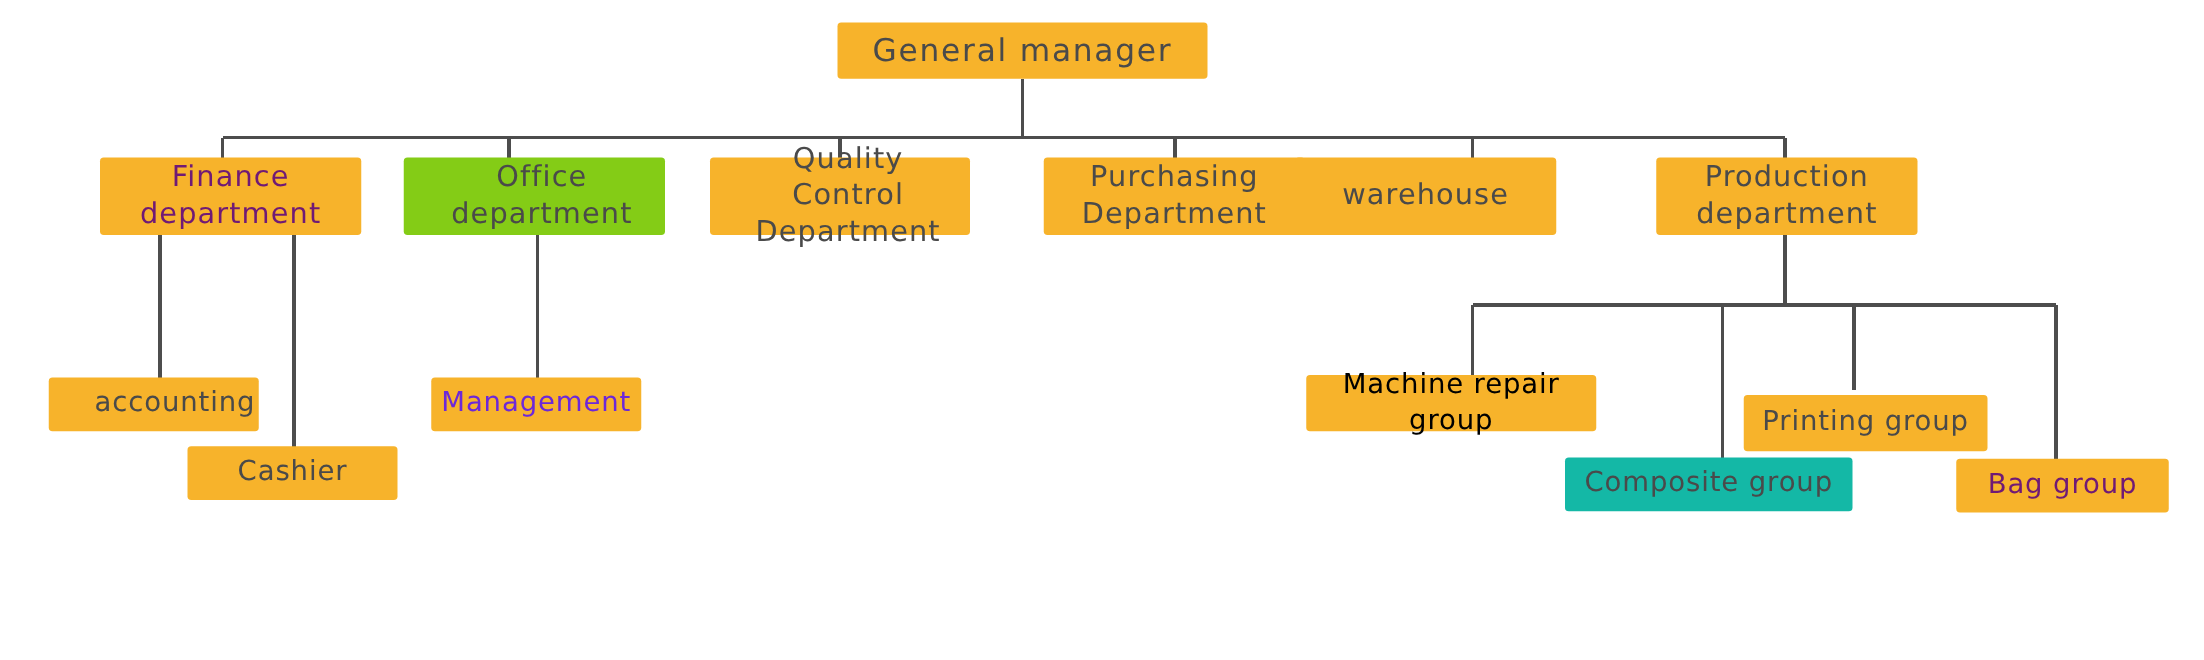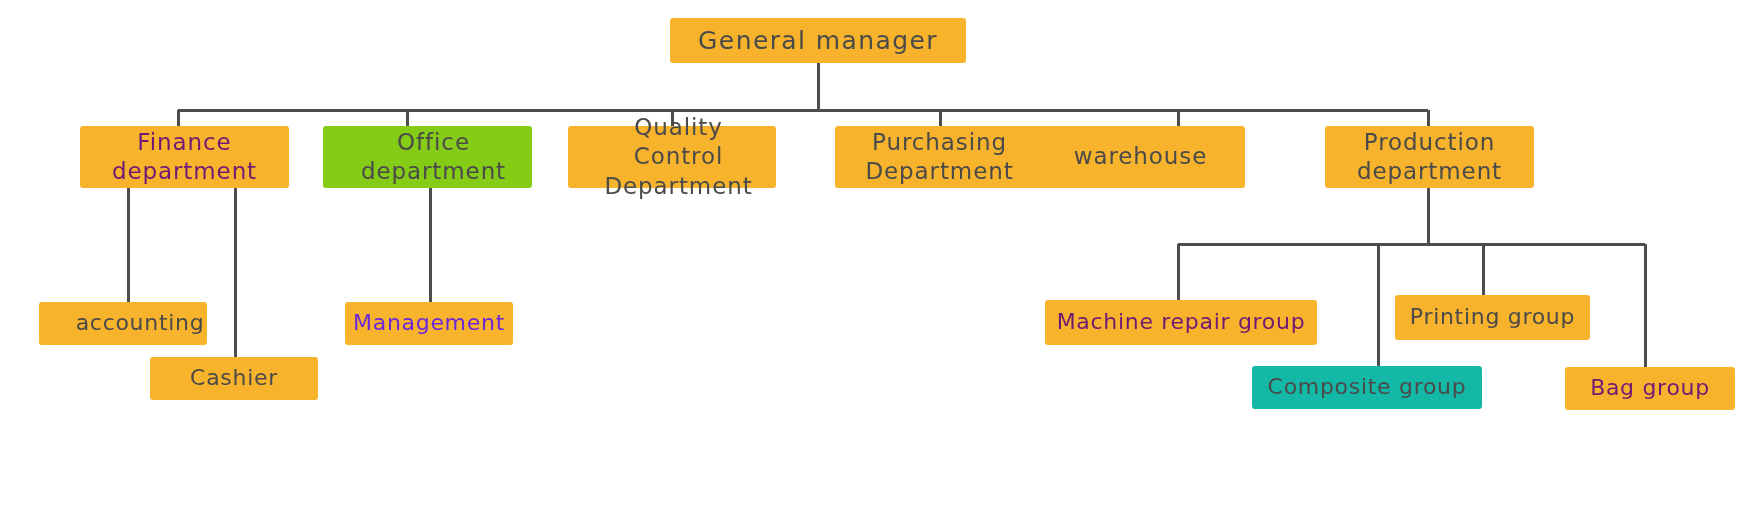--- a/index.html
+++ b/index.html
@@ -79,18 +79,18 @@
       <div class="node lvl1" style="left: 568px; top: 126px; width: 208px; height: 62px; background: rgb(247, 179, 43); color: rgb(74, 74, 74); padding-left: 23px;"><span>Quality Control
 Department</span></div>
       <div class="node lvl1" style="left: 835px; top: 126px; width: 209px; height: 62px; background: rgb(247, 179, 43); color: rgb(74, 74, 74);"><span>Purchasing
 Department</span></div>
       <div class="node lvl1" style="left: 1036px; top: 126px; width: 209px; height: 62px; background: rgb(247, 179, 43); color: rgb(74, 74, 74);"><span>warehouse</span></div>
       <div class="node lvl1" style="left: 1325px; top: 126px; width: 209px; height: 62px; background: rgb(247, 179, 43); color: rgb(74, 74, 74);"><span>Production
 department</span></div>
       <div class="node lvl2" style="left: 39px; top: 302px; width: 168px; height: 43px; background: rgb(247, 179, 43); color: rgb(74, 74, 74); padding-left: 44px;"><span>accounting</span></div>
       <div class="node lvl2" style="left: 150px; top: 357px; width: 168px; height: 43px; background: rgb(247, 179, 43); color: rgb(74, 74, 74);"><span>Cashier</span></div>
       <div class="node lvl2" style="left: 345px; top: 302px; width: 168px; height: 43px; background: rgb(247, 179, 43); color: #6d28d9;"><span>Management</span></div>
-      <div class="node lvl2" style="left: 1045px; top: 300px; width: 272px; height: 45px; background: rgb(247, 179, 43); color: #701a75;"><span>Machine repair group</span></div>
+      <div class="node lvl2" style="left: 1045px; top: 300px; width: 232px; height: 45px; background: rgb(247, 179, 43); color: #000000;"><span>Machine repair group</span></div>
       <div class="node lvl2" style="left: 1252px; top: 366px; width: 230px; height: 43px; background: #14b8a6; color: rgb(74, 74, 74);"><span>Composite group</span></div>
-      <div class="node lvl2" style="left: 1395px; top: 295px; width: 195px; height: 45px; background: rgb(247, 179, 43); color: rgb(74, 74, 74);"><span>Printing group</span></div>
+      <div class="node lvl2" style="left: 1395px; top: 316px; width: 195px; height: 45px; background: rgb(247, 179, 43); color: rgb(74, 74, 74);"><span>Printing group</span></div>
       <div class="node lvl2" style="left: 1565px; top: 367px; width: 170px; height: 43px; background: rgb(247, 179, 43); color: #701a75;"><span>Bag group</span></div>
     </div>
 </div>
 
 </body></html>

